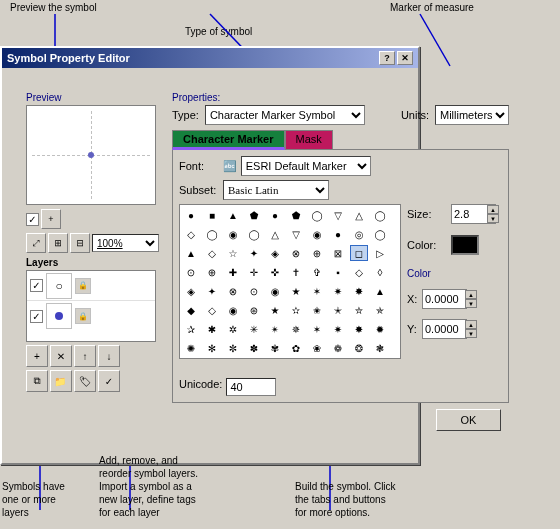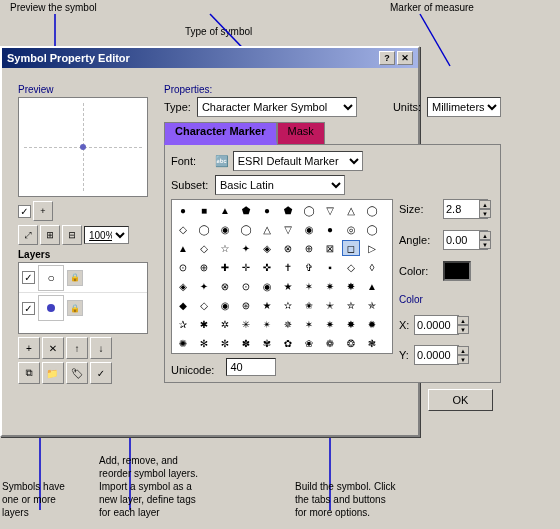--- a/index.html
+++ b/index.html
@@ -53,21 +53,21 @@
       font-size: 9px;
       display: flex;
       align-items: center;
       justify-content: center;
       cursor: pointer;
       color: #000;
       font-weight: bold;
     }
 
     .dialog-body {
-      padding: 16px;
+      padding: 24px;
       display: flex;
       gap: 6px;
     }
 
     
     .left-panel {
       width: 140px;
       flex-shrink: 0;
     }
 
@@ -151,21 +151,21 @@
     }
 
     .toolbar-row {
       display: flex;
       gap: 2px;
       margin-bottom: 4px;
       align-items: center;
     }
 
     .zoom-select {
-      width: 45px;
+      width: 67px;
       height: 18px;
       font-size: 10px;
       border: 1px inset #808080;
       background: white;
       text-decoration: underline;
     }
 
     .layers-label {
       font-size: 10px;
       font-weight: bold;
@@ -308,22 +308,22 @@
       border: 1px solid #808080;
       border-bottom: none;
       background: #be185d;
       font-size: 11px;
       cursor: pointer;
       position: relative;
       top: 1px;
     }
 
     .tab.active {
-      background: #8b5cf6;
-      border-bottom: 6px solid #8b5cf6;
+      background: #15803d;
+      border-bottom: 3px solid #8b5cf6;
       z-index: 2;
       font-weight: bold;
     }
 
     .tab-content {
       border: 1px solid #808080;
       background: #d4d0c8;
       padding: 6px;
       position: relative;
       z-index: 1;
@@ -335,21 +335,21 @@
       gap: 4px;
       margin-bottom: 4px;
     }
 
     .tab-row label {
       font-size: 11px;
       width: 40px;
     }
 
     .font-select { width: 130px; }
-    .subset-select { width: 130px; }
+    .subset-select { width: 106px; font-family: Liberation Serif, serif; }
 
     .rprop-row {
       display: flex;
       align-items: center;
       gap: 4px;
       margin-bottom: 3px;
     }
 
     .rprop-label {
       font-size: 11px;
@@ -446,23 +446,23 @@
       border: 1px solid transparent;
     }
 
     .sym-cell.selected {
       border: 1px solid #316ac5;
       background: #c0d4f0;
     }
 
     .unicode-row {
       display: flex;
-      align-items: flex-end;
-      gap: 12px;
-      margin-top: 4px;
+      align-items: flex-start;
+      gap: 4px;
+      margin-top: 19px;
     }
 
     .unicode-input {
       width: 50px;
       height: 18px;
       border: 1px inset #808080;
       font-size: 11px;
       padding: 1px 3px;
     }
 
@@ -723,30 +723,20 @@
                   <span class="rprop-label">Size:</span>
                   <div class="spin-ctrl">
                     <input class="spin-input" type="text" value="2.8" style="">
                     <div class="spin-arrows">
                       <div class="spin-arrow">▲</div>
                       <div class="spin-arrow">▼</div>
                     </div>
                   </div>
                 </div>
                 <div class="rprop-row">
-                  <span class="rprop-label">Angle:</span>
-                  <div class="spin-ctrl">
-                    <input class="spin-input" type="text" value="0.00" style="">
-                    <div class="spin-arrows">
-                      <div class="spin-arrow">▲</div>
-                      <div class="spin-arrow">▼</div>
-                    </div>
-                  </div>
-                </div>
-                <div class="rprop-row">
                   <span class="rprop-label">Color:</span>
                   <div class="color-swatch"></div>
                 </div>
                 <div class="offset-label">Color</div>
                 <div class="offset-row">
                   <span class="offset-coord">X:</span>
                   <div class="spin-ctrl">
                     <input class="spin-input" type="text" value="0.0000" style="width: 42px;">
                     <div class="spin-arrows">
                       <div class="spin-arrow">▲</div>

